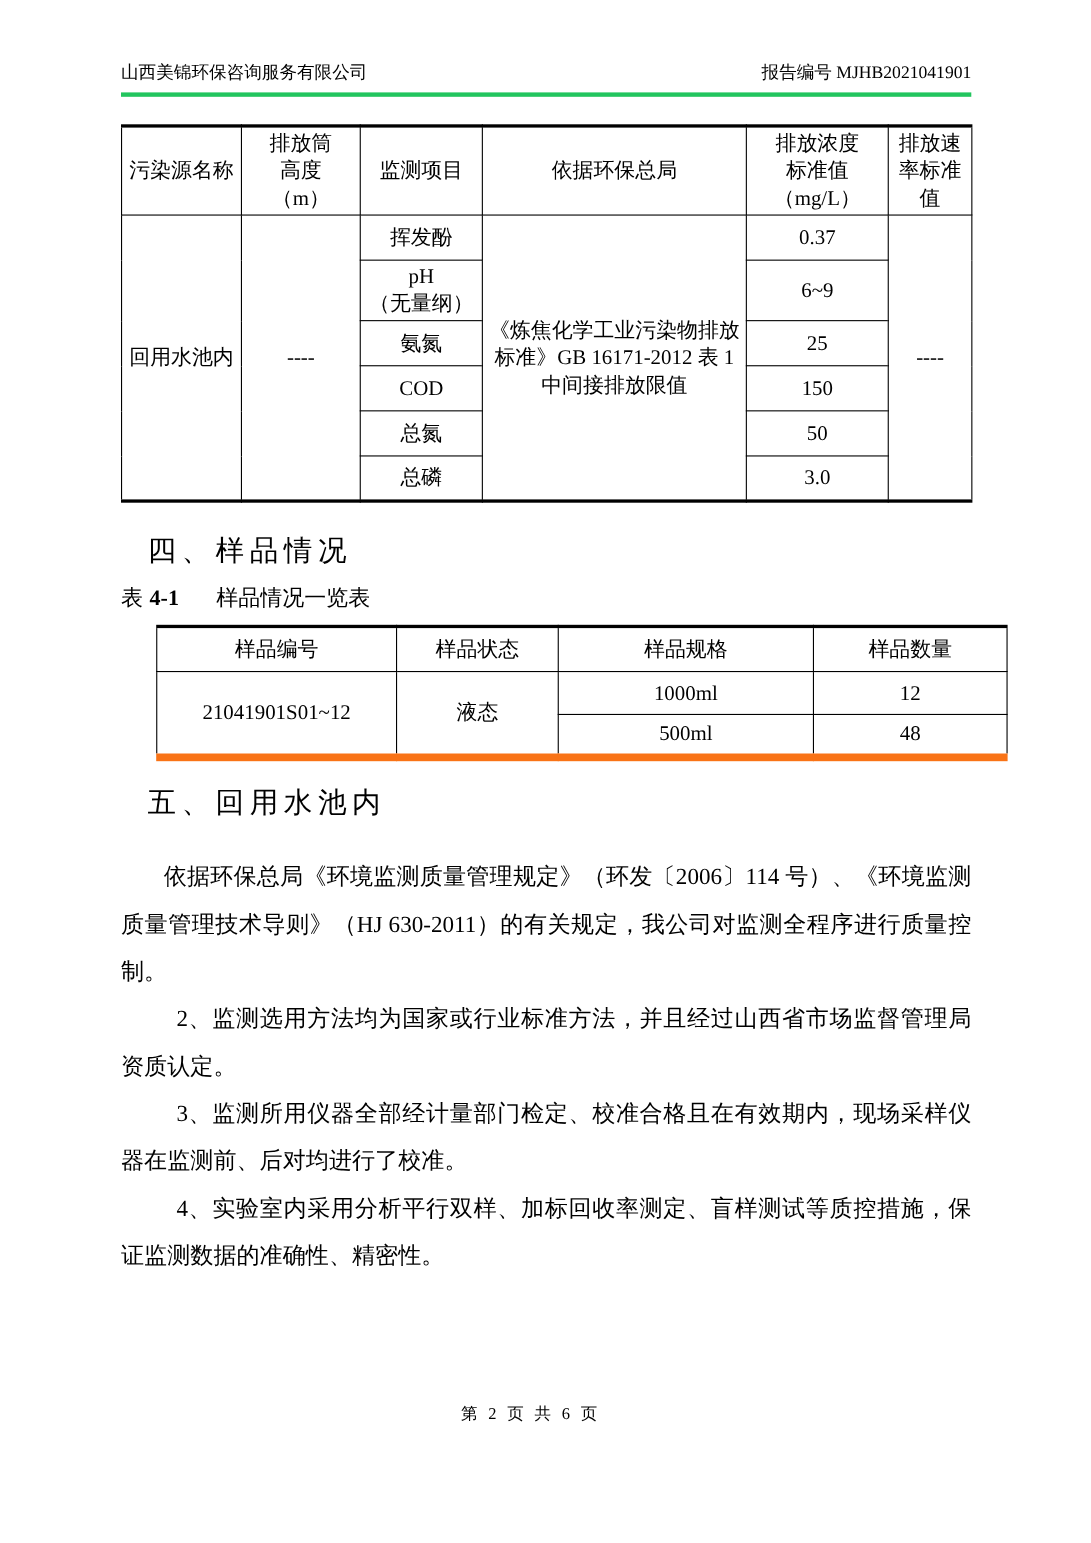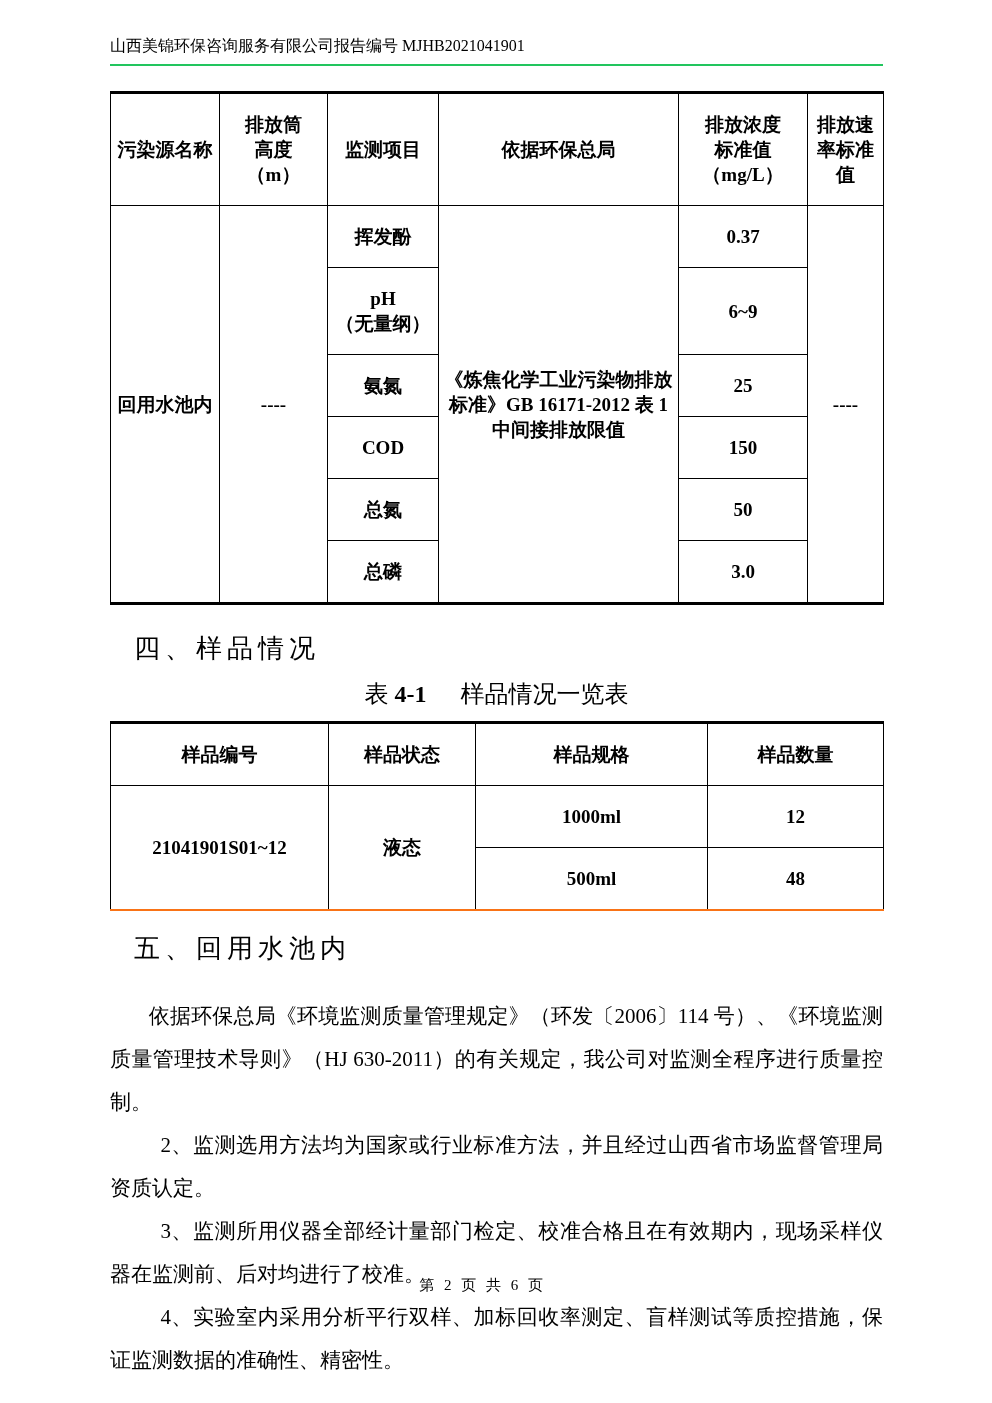--- a/index.html
+++ b/index.html
@@ -13,47 +13,48 @@
     color: #000;
     font-family: "Liberation Serif", "DejaVu Serif", serif;
     overflow: hidden;
   }
   .content {
     margin-left: 110px;
     width: 773px;
   }
   
   .page-header {
-    padding-top: 36px;
+    padding-top: 56px;
     display: flex;
+    justify-content: space-between;
     align-items: flex-end;
     font-size: 16px;
     padding-bottom: 7px;
-    border-bottom: 2px solid #22c55e;
+    border-bottom: 4px solid #22c55e;
   }
   
   table {
     border-collapse: collapse;
     table-layout: fixed;
     width: 773px;
     text-align: center;
     font-size: 19px;
   }
   th, td {
     border: 1px solid #000;
     vertical-align: middle;
     text-align: center;
-    font-weight: bold;
+    font-weight: normal;
     line-height: 25px;
-    padding: 18px 4px;
+    padding: 2px 4px;
   }
   .standards-table { margin-top: 25px; border-top: 3px solid #000; border-bottom: 3px solid #000; }
   .standards-table thead tr { height: 79px; }
   .standards-table tbody tr { height: 41px; }
-  .sample-table { margin-top: 11px; border-top: 3px solid #000; border-bottom: 2px solid #f97316; }
+  .sample-table { margin-top: 11px; border-top: 3px solid #000; border-bottom: 7px solid #f97316; margin-left: 32px; }
   .sample-table thead tr { height: 41px; }
   .sample-table tbody tr { height: 39px; }
   .pre { white-space: pre-line; }
   
   .section-heading {
     font-size: 26px;
     letter-spacing: 5px;
     font-weight: 500;
     line-height: 32px;
     margin-left: 24px;
@@ -61,22 +62,21 @@
   .heading-4 { margin-top: 28px; }
   .heading-5 { margin-top: 22px; }
   .intro-line {
     margin-top: 28px;
     font-size: 21px;
     text-indent: 2.6em;
     line-height: 30px;
   }
   .table-caption {
     margin-top: 13px;
-    text-align: center;
-    font-size: 24px;
+    font-size: 20px;
   }
   .table-caption .cap-num { font-weight: bold; margin-left: 6px; }
   .table-caption .cap-title { margin-left: 34px; }
   .body-text {
     margin-top: 30px;
     font-size: 21px;
     line-height: 43px;
     text-align: justify;
     text-indent: 1.85em;
   }

